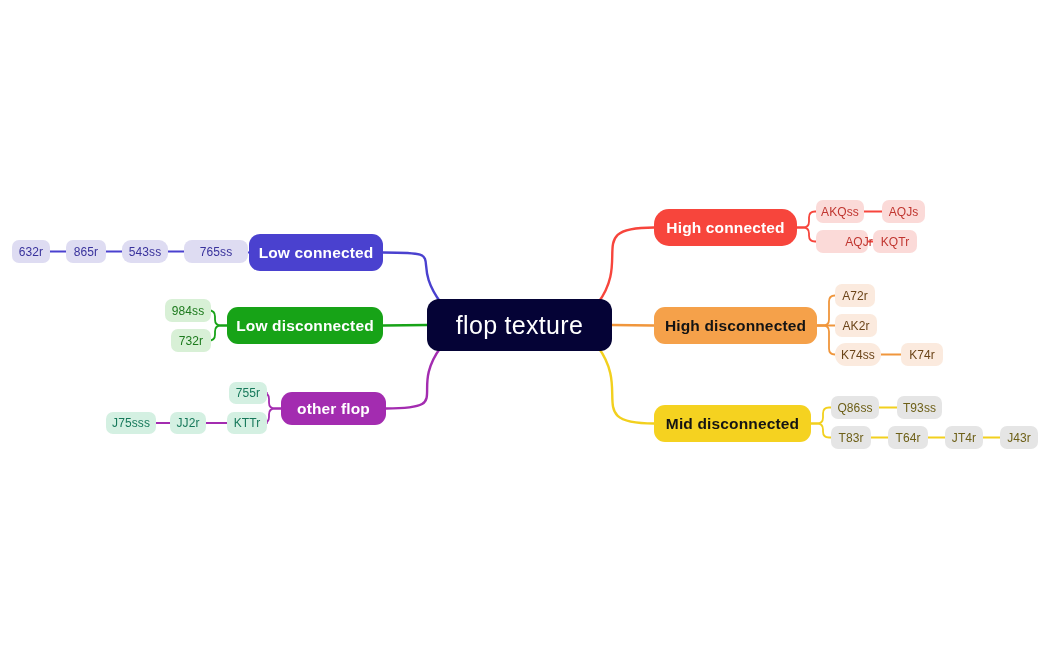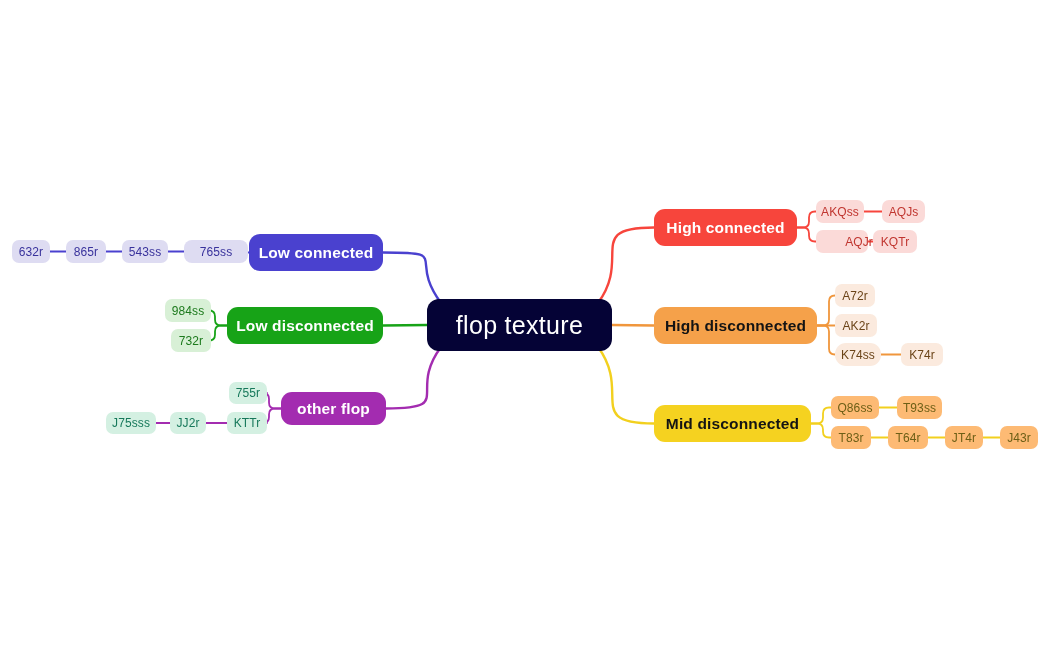--- a/index.html
+++ b/index.html
@@ -66,21 +66,21 @@
   }
 
   
   .theme-red.branch    { background: #f7453c; color: #ffffff; }
   .theme-red.leaf      { background: #fbdad8; color: #c0352f; }
 
   .theme-orange.branch { background: #f5a14a; color: #141414; }
   .theme-orange.leaf   { background: #fbeade; color: #6b4418; }
 
   .theme-yellow.branch { background: #f5d220; color: #141414; }
-  .theme-yellow.leaf   { background: #fdba74; color: #6d5f16; }
+  .theme-yellow.leaf   { background: #e5e5e5; color: #6d5f16; }
 
   .theme-indigo.branch { background: #4a41cf; color: #ffffff; }
   .theme-indigo.leaf   { background: #dedcf2; color: #39329c; }
 
   .theme-green.branch  { background: #17a317; color: #ffffff; }
   .theme-green.leaf    { background: #d8f0d6; color: #1d7a1d; }
 
   .theme-magenta.branch{ background: #a32cb0; color: #ffffff; }
   .theme-magenta.leaf  { background: #d4f0e2; color: #16785a; }
 </style>
@@ -114,40 +114,40 @@
       <path d="M 122 251.5 L 106 251.5" fill="none" stroke="#4a41cf" stroke-width="1.8" stroke-linecap="round"></path>
       <path d="M 66 251.5 L 50 251.5" fill="none" stroke="#4a41cf" stroke-width="1.8" stroke-linecap="round"></path>
       <path d="M 227 325.5 L 221 325.5 Q 215 325.5 215 319.5 L 215 316.5 Q 215 310.5 209 310.5 L 211 310.5" fill="none" stroke="#17a317" stroke-width="1.8" stroke-linecap="round"></path>
       <path d="M 227 325.5 L 221 325.5 Q 215 325.5 215 331.5 L 215 334.5 Q 215 340.5 209 340.5 L 211 340.5" fill="none" stroke="#17a317" stroke-width="1.8" stroke-linecap="round"></path>
       <path d="M 281 408.5 L 275 408.5 Q 269 408.5 269 402.5 L 269 399 Q 269 393 263 393 L 267 393" fill="none" stroke="#a32cb0" stroke-width="1.8" stroke-linecap="round"></path>
       <path d="M 281 408.5 L 275 408.5 Q 269 408.5 269 414.5 L 269 417 Q 269 423 263 423 L 267 423" fill="none" stroke="#a32cb0" stroke-width="1.8" stroke-linecap="round"></path>
       <path d="M 227 423 L 206 423" fill="none" stroke="#a32cb0" stroke-width="1.8" stroke-linecap="round"></path>
       <path d="M 170 423 L 156 423" fill="none" stroke="#a32cb0" stroke-width="1.8" stroke-linecap="round"></path>
     </svg>
   <div id="node-layer">
-      <div class="node branch theme-red" style="left: 654px; top: 209px; width: 143px; height: 37px;">High connected</div>
+      <div class="node branch theme-red" style="left: 654px; top: 209px; width: 143px; height: 37px; border-radius: 15px;">High connected</div>
       <div class="node leaf theme-red" style="left: 816px; top: 200px; width: 48px; height: 23px;">AKQss</div>
       <div class="node leaf theme-red" style="left: 882px; top: 200px; width: 43px; height: 23px;">AQJs</div>
       <div class="node leaf theme-red" style="left: 816px; top: 230px; width: 42px; height: 23px; padding-left: 43px;">AQJr</div>
       <div class="node leaf theme-red" style="left: 873px; top: 230px; width: 44px; height: 23px;">KQTr</div>
       <div class="node branch theme-orange" style="left: 654px; top: 307px; width: 163px; height: 37px;">High disconnected</div>
       <div class="node leaf theme-orange" style="left: 835px; top: 284px; width: 40px; height: 23px;">A72r</div>
       <div class="node leaf theme-orange" style="left: 835px; top: 314px; width: 42px; height: 23px;">AK2r</div>
       <div class="node leaf theme-orange" style="left: 835px; top: 343px; width: 46px; height: 23px; border-radius: 11px;">K74ss</div>
       <div class="node leaf theme-orange" style="left: 901px; top: 343px; width: 42px; height: 23px;">K74r</div>
       <div class="node branch theme-yellow" style="left: 654px; top: 405px; width: 157px; height: 37px;">Mid disconnected</div>
       <div class="node leaf theme-yellow" style="left: 831px; top: 396px; width: 48px; height: 23px;">Q86ss</div>
       <div class="node leaf theme-yellow" style="left: 897px; top: 396px; width: 45px; height: 23px;">T93ss</div>
       <div class="node leaf theme-yellow" style="left: 831px; top: 426px; width: 40px; height: 23px;">T83r</div>
       <div class="node leaf theme-yellow" style="left: 888px; top: 426px; width: 40px; height: 23px;">T64r</div>
       <div class="node leaf theme-yellow" style="left: 945px; top: 426px; width: 38px; height: 23px;">JT4r</div>
       <div class="node leaf theme-yellow" style="left: 1000px; top: 426px; width: 38px; height: 23px;">J43r</div>
       <div class="node branch theme-indigo" style="left: 249px; top: 234px; width: 134px; height: 37px;">Low connected</div>
       <div class="node leaf theme-indigo" style="left: 184px; top: 240px; width: 64px; height: 23px; border-radius: 8px;">765ss</div>
-      <div class="node leaf theme-indigo" style="left: 122px; top: 240px; width: 46px; height: 23px;">543ss</div>
+      <div class="node leaf theme-indigo" style="left: 122px; top: 240px; width: 46px; height: 23px; border-radius: 9px;">543ss</div>
       <div class="node leaf theme-indigo" style="left: 66px; top: 240px; width: 40px; height: 23px;">865r</div>
       <div class="node leaf theme-indigo" style="left: 12px; top: 240px; width: 38px; height: 23px;">632r</div>
       <div class="node branch theme-green" style="left: 227px; top: 307px; width: 156px; height: 37px;">Low disconnected</div>
       <div class="node leaf theme-green" style="left: 165px; top: 299px; width: 46px; height: 23px;">984ss</div>
       <div class="node leaf theme-green" style="left: 171px; top: 329px; width: 40px; height: 23px;">732r</div>
       <div class="node branch theme-magenta" style="left: 281px; top: 392px; width: 105px; height: 33px;">other flop</div>
       <div class="node leaf theme-magenta" style="left: 229px; top: 382px; width: 38px; height: 22px;">755r</div>
       <div class="node leaf theme-magenta" style="left: 227px; top: 412px; width: 40px; height: 22px;">KTTr</div>
       <div class="node leaf theme-magenta" style="left: 170px; top: 412px; width: 36px; height: 22px; text-align: center;">JJ2r</div>
       <div class="node leaf theme-magenta" style="left: 106px; top: 412px; width: 50px; height: 22px;">J75sss</div>

